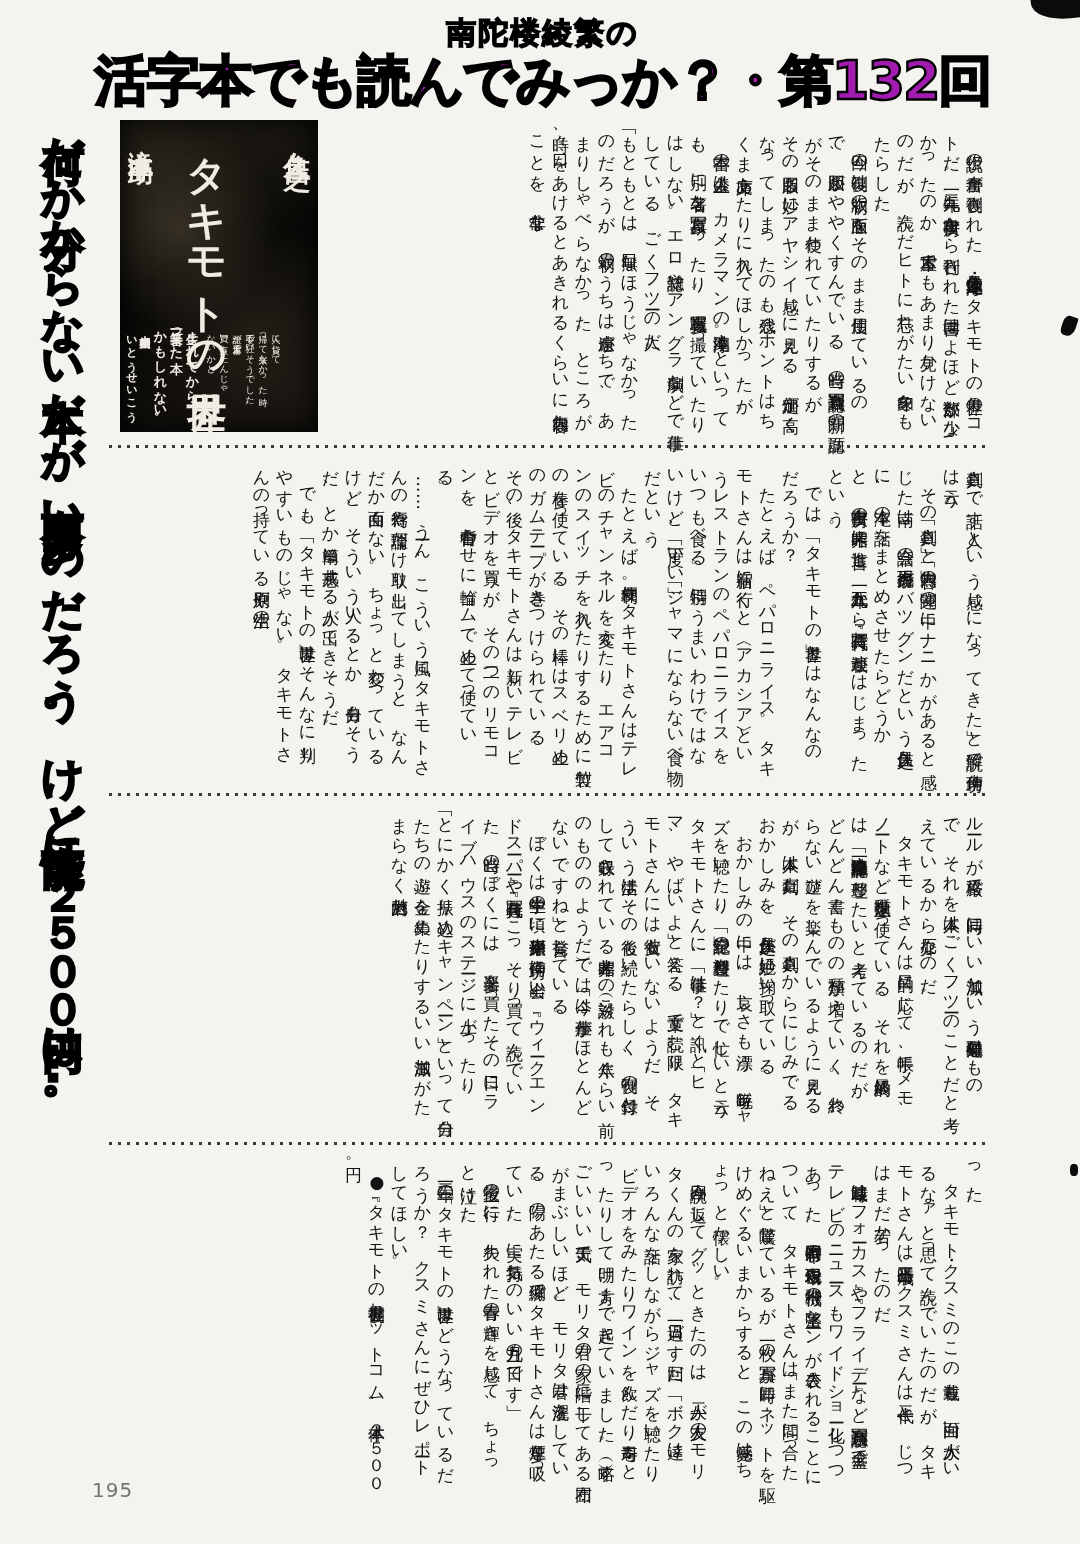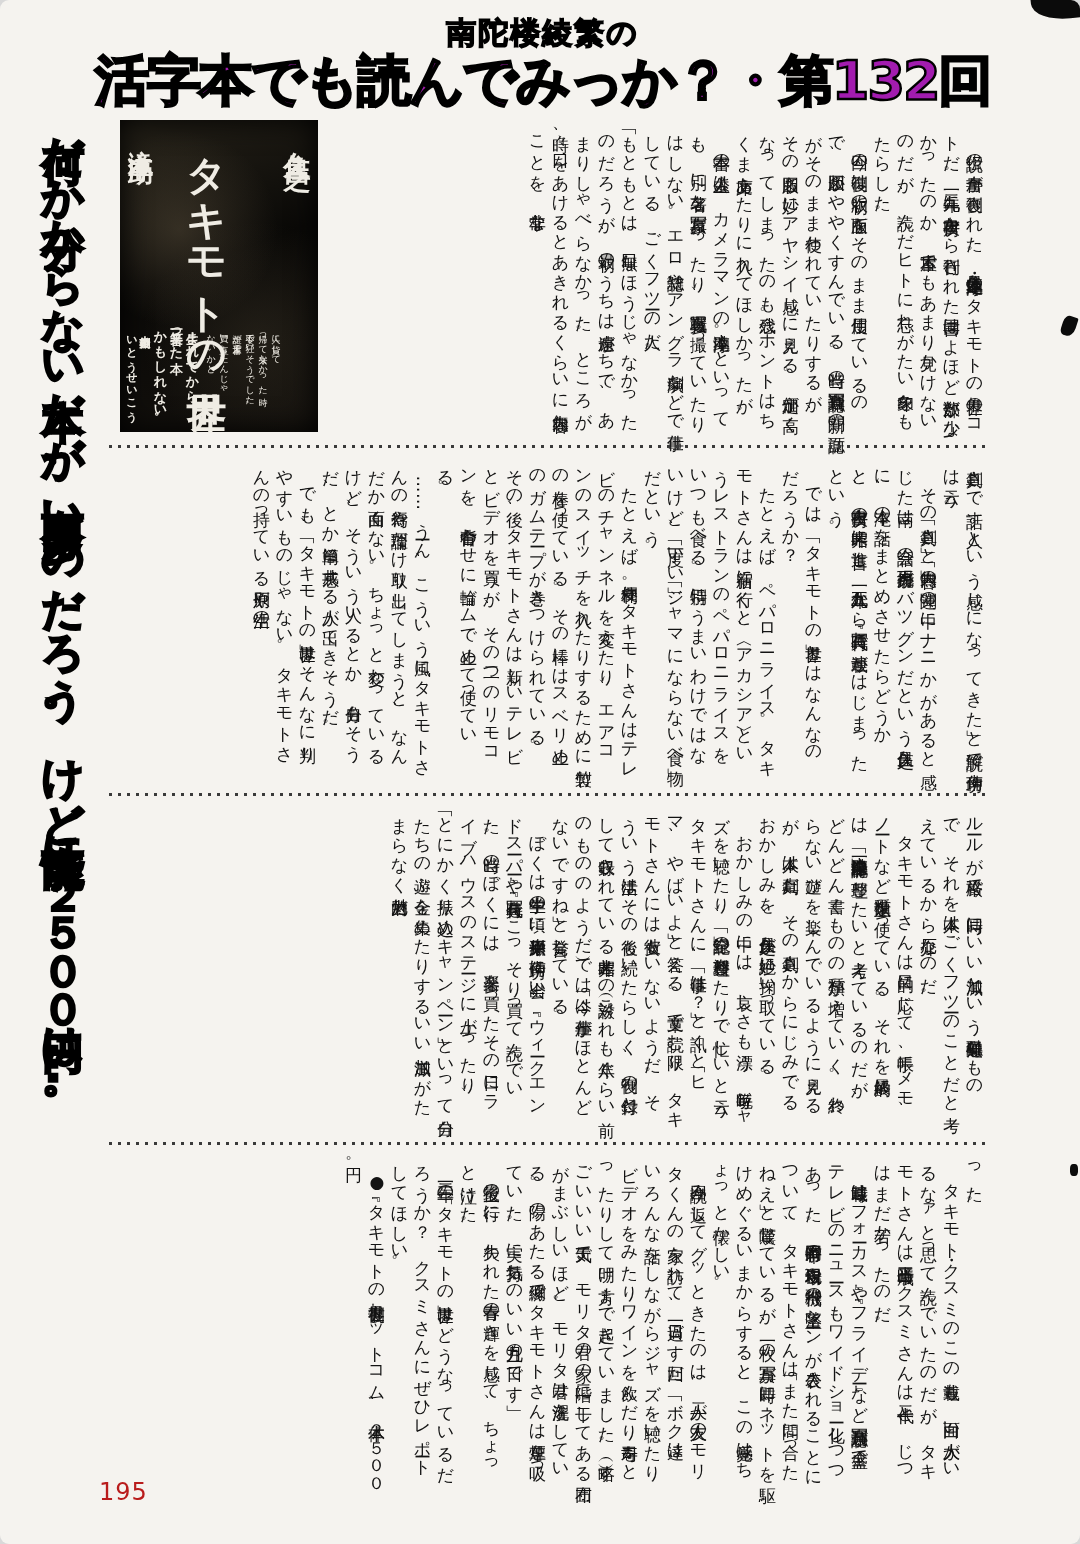--- a/index.html
+++ b/index.html
@@ -1,21 +1,20 @@
 <!DOCTYPE html>
 <html><head>
 <meta charset="utf-8">
 <style>
   html,body { margin:0; padding:0; background:#d9d9d9; }
   .page {
     position:relative; width:1080px; height:1544px; margin:0 auto;
     background:#f5f3ef; overflow:hidden;
     font-family:"DejaVu Sans","Liberation Sans",sans-serif;
     color:#161616;
-    border-radius:9px;
   }
   
   .masthead { position:absolute; left:95px; top:16px; width:895px; text-align:center; }
   .kicker {
     font-size:30px; font-weight:900; letter-spacing:2px; color:#000;
     -webkit-text-stroke:1.5px #000; line-height:34px;
   }
   .logo {
     margin:0; font-size:54px; font-weight:900; letter-spacing:-2px; color:#a21caf;
     -webkit-text-stroke:2.5px #000; white-space:nowrap; line-height:62px;
@@ -56,21 +55,21 @@
   .band3 { left:106px; top:806px;  width:880px; height:314px; }
   .band4 { left:106px; top:1154px; width:880px; height:332px; }
   
   .dotline {
     position:absolute; left:106px; width:882px; height:5px;
     background-image:radial-gradient(circle,#3a3a3a 1.7px,transparent 2px);
     background-size:9px 5px; background-repeat:repeat-x;
   }
   .dot1 { top:444px; } .dot2 { top:792px; } .dot3 { top:1141px; }
   
-  .page-number { position:absolute; left:99px; top:1478px; font-size:24px; letter-spacing:1px; color:#b91c1c; }
+  .page-number { position:absolute; left:92px; top:1478px; font-size:20px; letter-spacing:1px; color:#737373; }
   .scan-mark { position:absolute; background:#0b0b0b; }
   .mark-tr { right:0; top:0; width:54px; height:26px; border-radius:0 0 0 70% ; transform:rotate(-6deg) translate(6px,-6px); }
   .mark-r1 { right:4px; top:316px; width:14px; height:20px; border-radius:40% 10% 50% 30%; transform:rotate(18deg); }
   .mark-r2 { right:2px; top:1164px; width:8px; height:12px; border-radius:40%; }
 </style>
 </head>
 <body>
 
 <div class="page">
 

